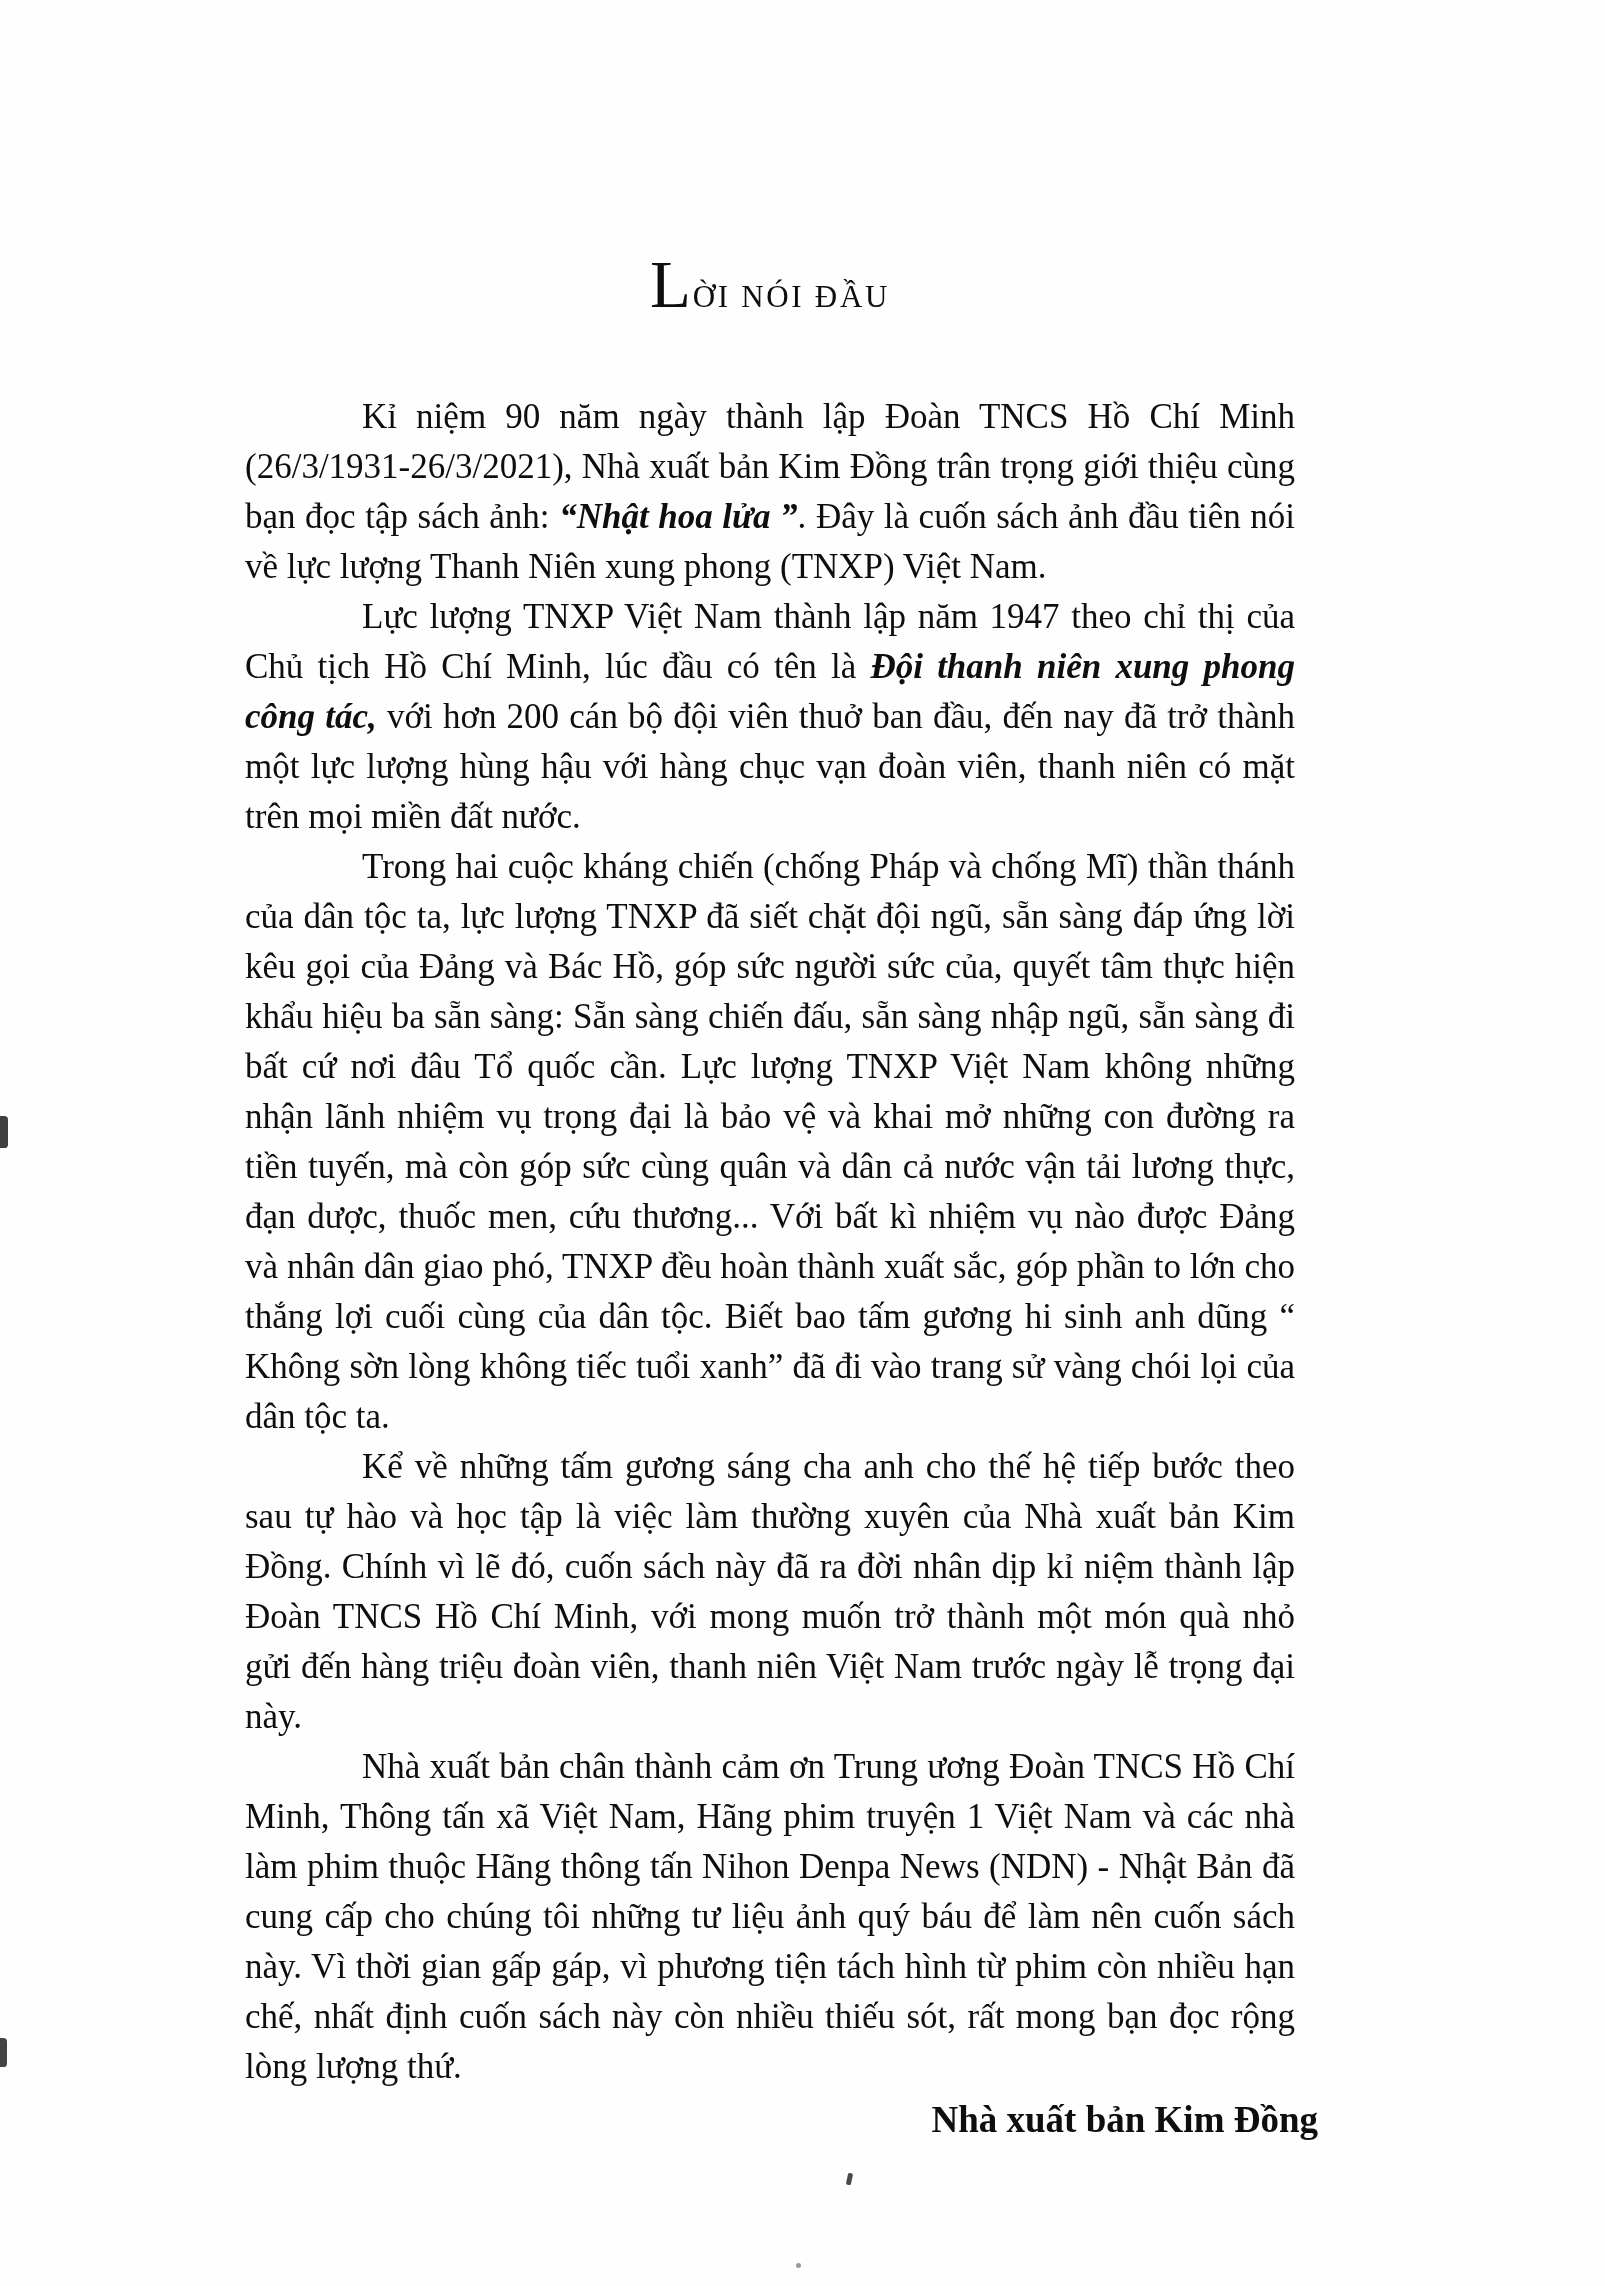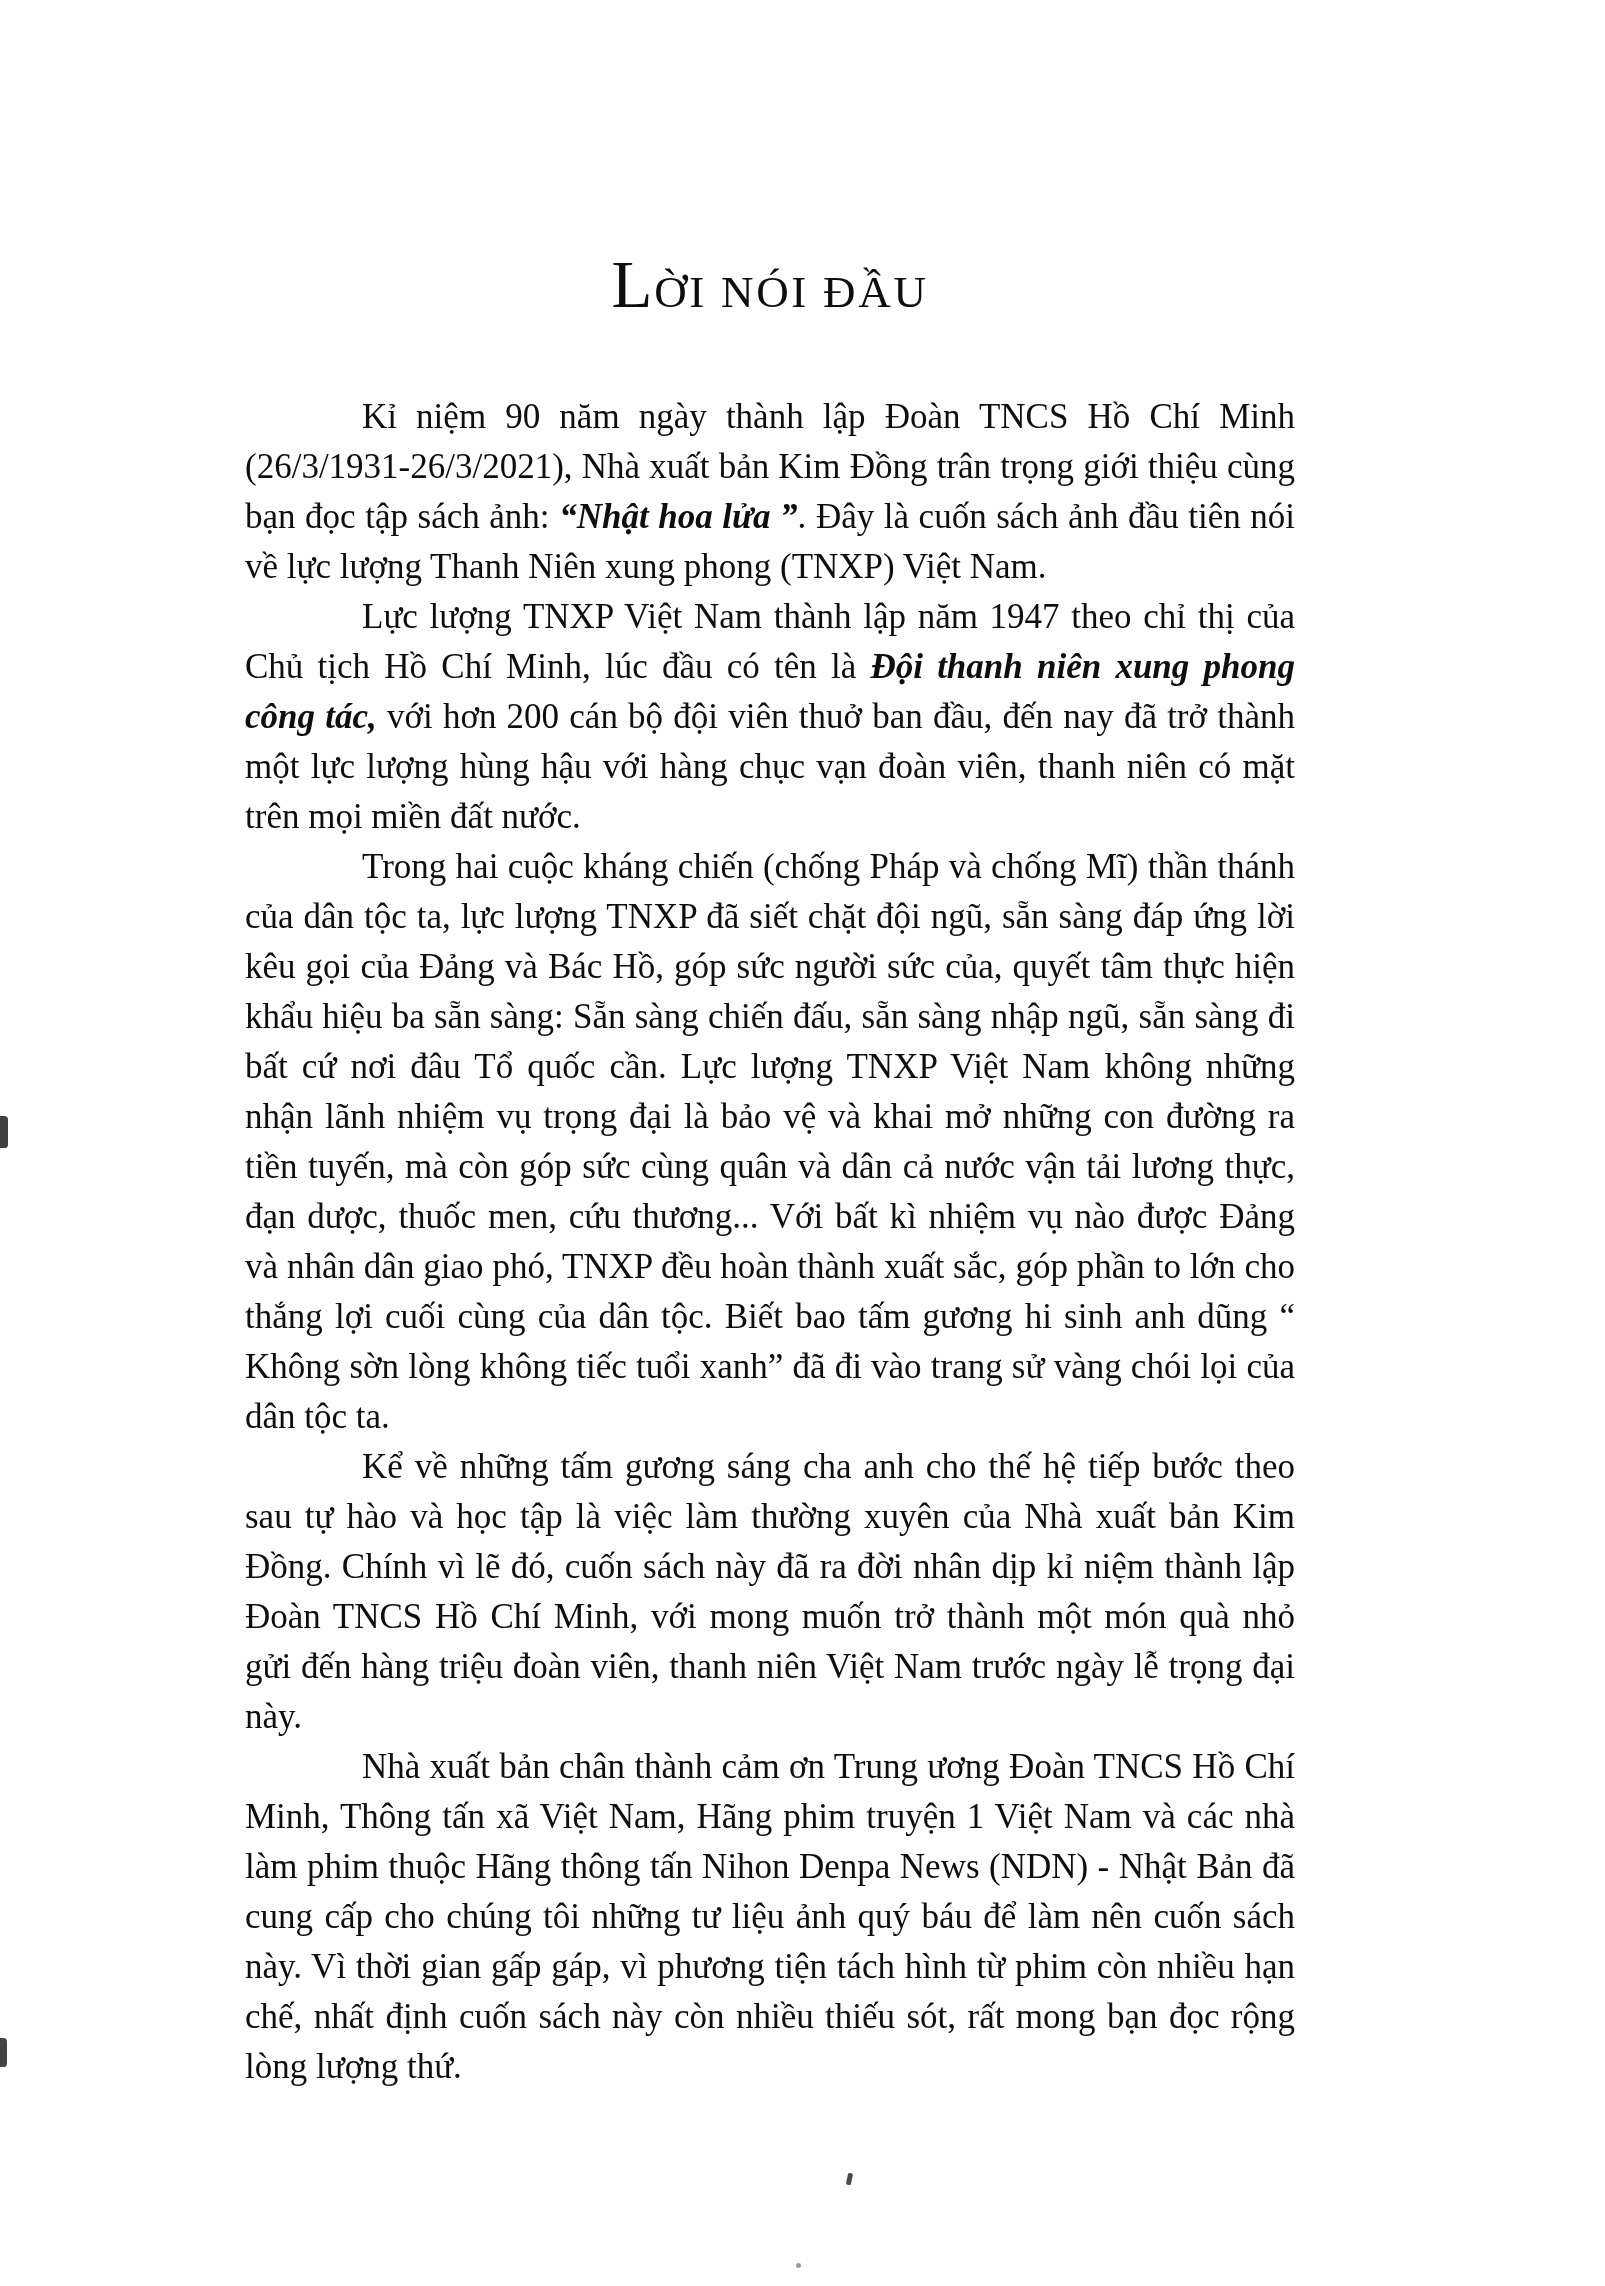--- a/index.html
+++ b/index.html
@@ -28,21 +28,21 @@
     text-align: center;
     font-weight: 400;
     white-space: nowrap;
     letter-spacing: 1.8px;
   }
   .title-initial {
     font-size: 67px;
     line-height: 67px;
   }
   .title-rest {
-    font-size: 45px;
+    font-size: 31px;
     line-height: 67px;
     letter-spacing: 2.7px;
   }
   .text-block {
     position: absolute;
     left: 245px;
     top: 392px;
     width: 1050px;
     font-size: 35px;
     line-height: 50px;
@@ -122,20 +122,21 @@
     <p><span>Lực lượng TNXP Việt Nam thành lập năm 1947 theo chỉ thị của Chủ tịch Hồ Chí Minh, lúc đầu có tên là </span><span class="bi">Đội thanh niên xung phong công tác,</span><span> với hơn 200 cán bộ đội viên thuở ban đầu, đến nay đã trở thành một lực lượng hùng hậu với hàng chục vạn đoàn viên, thanh niên có mặt trên mọi miền đất nước.</span></p>
 
     <p><span>Trong hai cuộc kháng chiến (chống Pháp và chống Mĩ) thần thánh của dân tộc ta, lực lượng TNXP đã siết chặt đội ngũ, sẵn sàng đáp ứng lời kêu gọi của Đảng và Bác Hồ, góp sức người sức của, quyết tâm thực hiện khẩu hiệu ba sẵn sàng: Sẵn sàng chiến đấu, sẵn sàng nhập ngũ, sẵn sàng đi bất cứ nơi đâu Tổ quốc cần. Lực lượng TNXP Việt Nam không những nhận lãnh nhiệm vụ trọng đại là bảo vệ và khai mở những con đường ra tiền tuyến, mà còn góp sức cùng quân và dân cả nước vận tải lương thực, đạn dược, thuốc men, cứu thương... Với bất kì nhiệm vụ nào được Đảng và nhân dân giao phó, TNXP đều hoàn thành xuất sắc, góp phần to lớn cho thắng lợi cuối cùng của dân tộc. Biết bao tấm gương hi sinh anh dũng “ Không sờn lòng không tiếc tuổi xanh” đã đi vào trang sử vàng chói lọi của dân tộc ta.</span></p>
 
     <p><span>Kể về những tấm gương sáng cha anh cho thế hệ tiếp bước theo sau tự hào và học tập là việc làm thường xuyên của Nhà xuất bản Kim Đồng. Chính vì lẽ đó, cuốn sách này đã ra đời nhân dịp kỉ niệm thành lập Đoàn TNCS Hồ Chí Minh, với mong muốn trở thành một món quà nhỏ gửi đến hàng triệu đoàn viên, thanh niên Việt Nam trước ngày lễ trọng đại này.</span></p>
 
     <p><span>Nhà xuất bản chân thành cảm ơn Trung ương Đoàn TNCS Hồ Chí Minh, Thông tấn xã Việt Nam, Hãng phim truyện 1 Việt Nam và các nhà làm phim thuộc Hãng thông tấn Nihon Denpa News (NDN) - Nhật Bản đã cung cấp cho chúng tôi những tư liệu ảnh quý báu để làm nên cuốn sách này. Vì thời gian gấp gáp, vì phương tiện tách hình từ phim còn nhiều hạn chế, nhất định cuốn sách này còn nhiều thiếu sót, rất mong bạn đọc rộng lòng lượng thứ.</span></p>
 
   </div>
 
+  <div class="signature">Nhà xuất bản Kim Đồng</div>
 
   <div class="edge-mark-1"></div>
   <div class="edge-mark-2"></div>
   <div class="speck-apostrophe"></div>
   <div class="speck-dot"></div>
 
 </div>
 
 
 </body></html>

